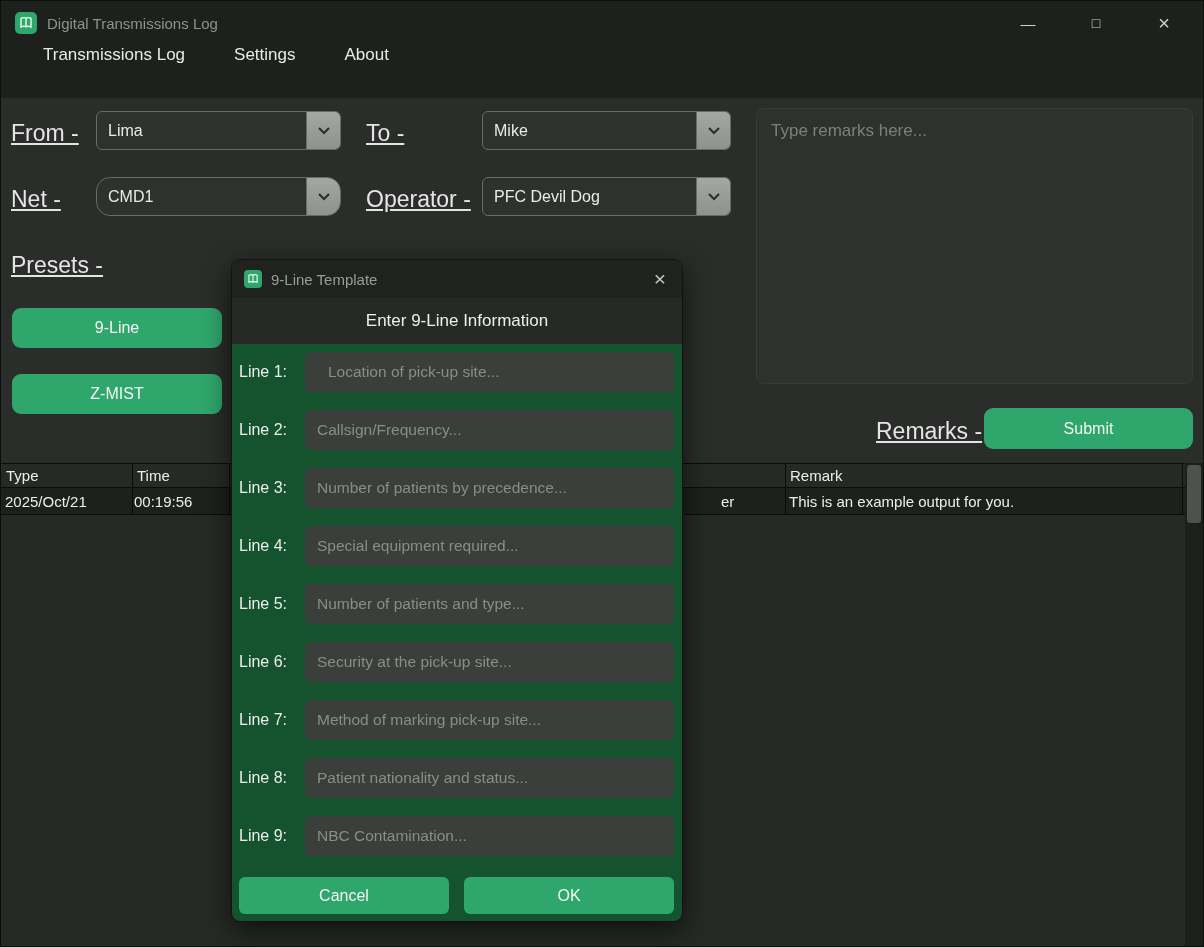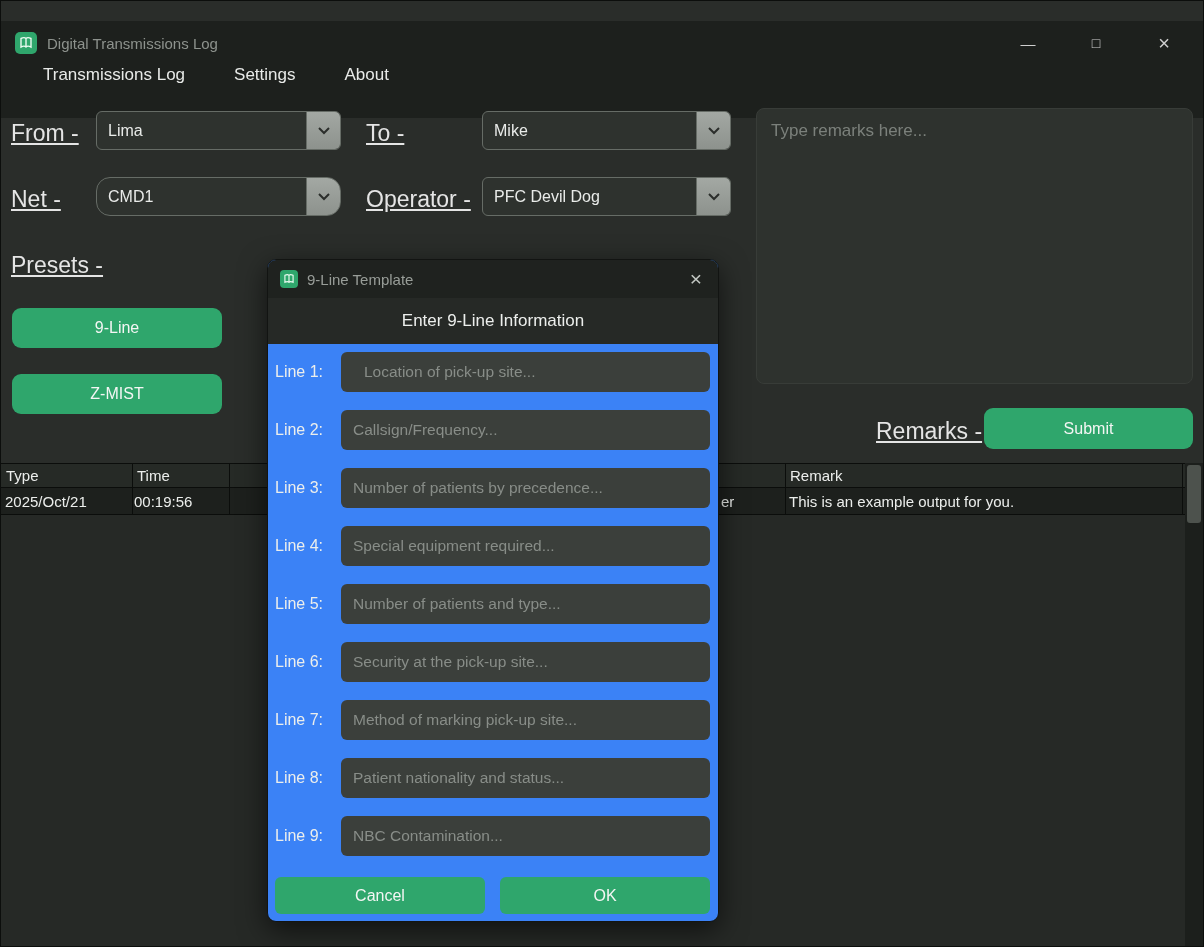--- a/index.html
+++ b/index.html
@@ -4,21 +4,21 @@
 <style>
   html,body { margin:0; padding:0; background:#141614; }
   * { box-sizing:border-box; font-family:"Liberation Sans", sans-serif; }
 
   .window {
     position:relative; width:1204px; height:947px; overflow:hidden;
     background:#2a2d2a; border:1px solid #0c0e0c;
   }
 
   
-  .topbar { position:absolute; top:0; left:0; right:0; height:97px; background:#1d201d;margin-top:20px; }
+  .topbar { position:absolute; top:0; left:0; right:0; height:97px; background:#1d201d; }
   .titlebar { position:absolute; top:0; left:0; right:0; height:44px; display:flex; align-items:center; }
   .app-icon { width:22px; height:22px; margin-left:14px; flex:0 0 auto; }
   .title-text { color:#8d928d; font-size:15px; margin-left:10px; }
   .win-controls { margin-left:auto; display:flex; align-items:stretch; height:100%; gap:22px; margin-right:16px; }
   .win-btn { width:46px; display:flex; align-items:center; justify-content:center; color:#cfcfcf; cursor:default; }
   .win-btn.min { font-size:15px; }
   .win-btn.max { font-size:14px; }
   .win-btn.close { font-size:20px; }
 
   .menubar { position:absolute; top:44px; left:0; right:0; height:53px; display:flex; align-items:flex-start; padding-left:42px; gap:49px; }
@@ -58,22 +58,22 @@
   .t-row { position:absolute; left:0; right:0; top:25px; height:27px; background:#1d201d; border-bottom:1px solid #0b0d0b; }
   .t-cell { position:absolute; top:0; height:100%; display:flex; align-items:center; color:#eceeec; font-size:15px; white-space:nowrap; }
   .t-sep { position:absolute; top:0; width:1px; height:52px; background:#0b0d0b; }
 
   .scrollbar { position:absolute; right:0; top:462px; bottom:0; width:18px; background:#1c1f1c; }
   .scroll-thumb { position:absolute; left:2px; right:2px; top:2px; height:58px; background:#4d524d; border-radius:3px; }
 
   
   .dialog {
     position:absolute; left:230px; top:258px; width:452px; height:663px;
-    background:#3b82f6; border:1px solid #121412; border-radius:9px;
-    box-shadow:0 8px 28px rgba(0,0,0,0.6); overflow:hidden;margin-left:36px;
+    background:#14532d; border:1px solid #121412; border-radius:9px;
+    box-shadow:0 8px 28px rgba(0,0,0,0.6); overflow:hidden;
   }
   .dlg-titlebar { position:absolute; top:0; left:0; right:0; height:38px; background:#1f221f; display:flex; align-items:center; }
   .dlg-title { color:#989d98; font-size:15px; margin-left:9px; }
   .dlg-close { margin-left:auto; width:44px; height:100%; display:flex; align-items:center; justify-content:center; color:#c3c8c3; font-size:21px; cursor:default; }
   .dlg-heading { position:absolute; top:38px; left:0; right:0; height:46px; background:#262926; display:flex; align-items:center; justify-content:center; color:#eceeec; font-size:17px; }
   .dlg-line-label { position:absolute; left:7px; width:64px; height:40px; line-height:40px; color:#eceeec; font-size:16px; }
   .dlg-input {
     position:absolute; left:73px; width:369px; height:40px;
     background:#3b3f3b; border:none; border-radius:6px; outline:none;
     color:#e9ebe9; font-size:15.5px; padding:0 12px;

